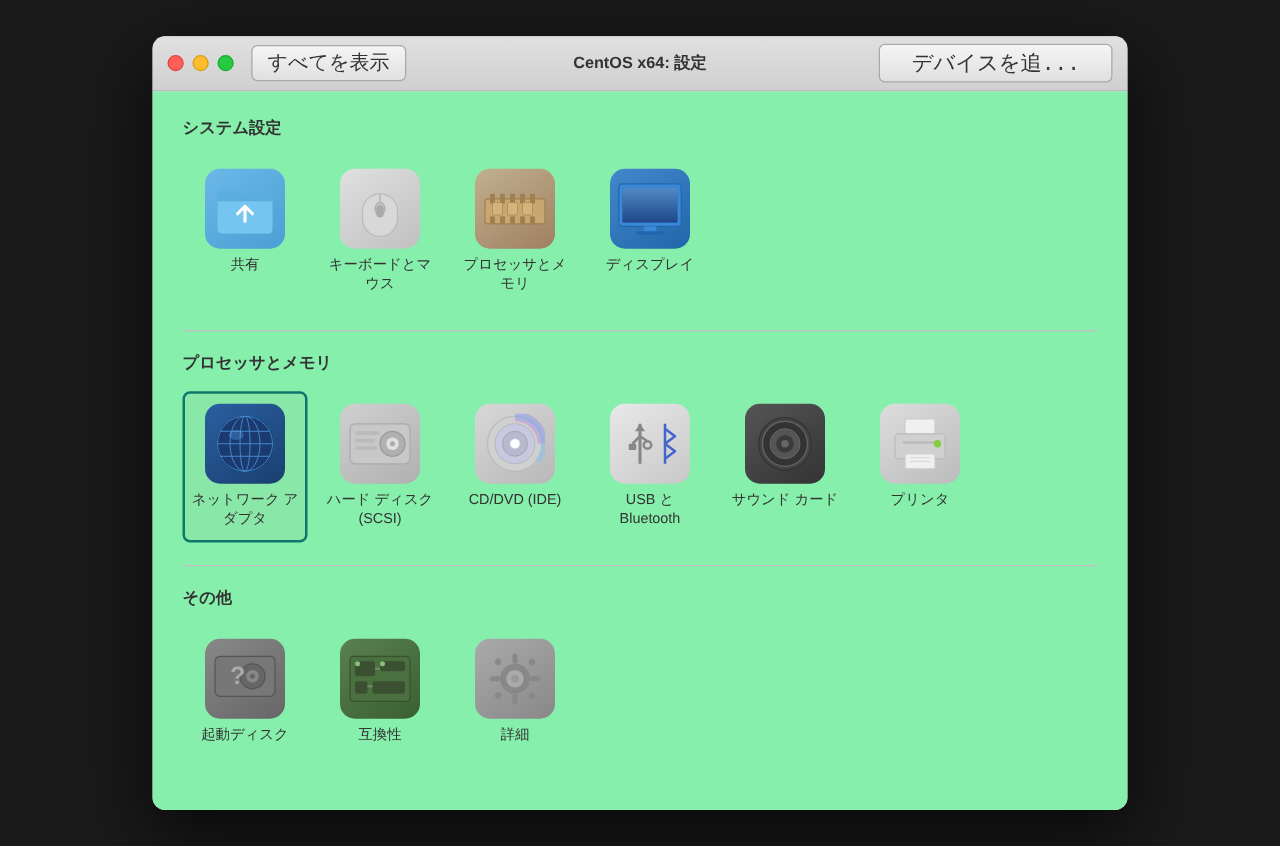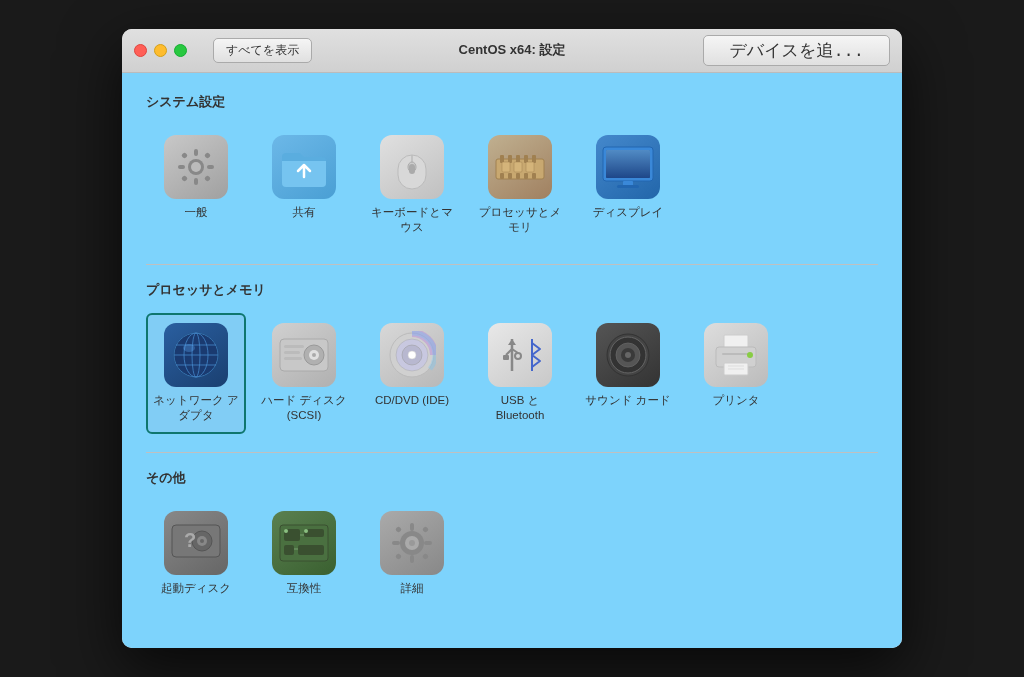--- a/index.html
+++ b/index.html
@@ -35,26 +35,26 @@
     .traffic-light {
       width: 13px;
       height: 13px;
       border-radius: 50%;
       cursor: pointer;
     }
     .tl-close { background: #ff5f57; border: 1px solid #e0443e; }
     .tl-minimize { background: #febc2e; border: 1px solid #d4a017; }
     .tl-maximize { background: #28c840; border: 1px solid #14ae31; }
     .titlebar-btn {
-      margin-left: 26px;
+      margin-left: 14px;
       background: linear-gradient(to bottom, #f5f5f5, #e0e0e0);
       border: 1px solid #aaa;
       border-radius: 5px;
       padding: 3px 12px;
-      font-size: 12px;
+      font-size: 16px;
       color: #333;
       cursor: pointer;
     }
     .titlebar-title {
       position: absolute;
       left: 50%;
       transform: translateX(-50%);
       font-size: 13px;
       font-weight: 600;
       color: #333;
@@ -65,21 +65,21 @@
       border: 1px solid #aaa;
       border-radius: 5px;
       padding: 3px 25px;
       font-size: 17px;
       color: #333;
       cursor: pointer;
       font-family: Liberation Mono, monospace;
     }
     .content {
       padding: 20px 24px 24px 24px;
-      background: #7dd3fc;
+      background: #86efac;
     }
     .section-title {
       font-size: 13px;
       font-weight: 700;
       color: #333;
       margin-bottom: 14px;
     }
     .icon-grid {
       display: flex;
       flex-wrap: wrap;
@@ -203,38 +203,20 @@
     </div>
     <button class="titlebar-btn">すべてを表示</button>
     <div class="titlebar-title">CentOS x64: 設定</div>
     <button class="titlebar-right">デバイスを追...</button>
   </div>
   <div class="content">
 
     <div class="section-title">システム設定</div>
     <div class="icon-grid">
 
-      <div class="icon-item">
-        <div class="icon-box icon-gear">
-          <svg width="44" height="44" viewBox="0 0 44 44">
-            <circle cx="22" cy="22" r="8" fill="#888"></circle>
-            <circle cx="22" cy="22" r="5" fill="#bbb"></circle>
-
-            <rect x="20" y="4" width="4" height="7" rx="2" fill="#888"></rect>
-            <rect x="20" y="33" width="4" height="7" rx="2" fill="#888"></rect>
-            <rect x="4" y="20" width="7" height="4" rx="2" fill="#888"></rect>
-            <rect x="33" y="20" width="7" height="4" rx="2" fill="#888"></rect>
-            <rect x="8" y="8" width="5" height="5" rx="2" fill="#888" transform="rotate(45 10.5 10.5)"></rect>
-            <rect x="31" y="8" width="5" height="5" rx="2" fill="#888" transform="rotate(45 33.5 10.5)"></rect>
-            <rect x="8" y="31" width="5" height="5" rx="2" fill="#888" transform="rotate(45 10.5 33.5)"></rect>
-            <rect x="31" y="31" width="5" height="5" rx="2" fill="#888" transform="rotate(45 33.5 33.5)"></rect>
-          </svg>
-        </div>
-        <span class="icon-label">一般</span>
-      </div>
 
       <div class="icon-item">
         <div class="icon-box icon-folder">
           <svg width="48" height="40" viewBox="0 0 48 40">
             <path d="M2 10 Q2 6 6 6 L20 6 L24 10 L42 10 Q46 10 46 14 L46 36 Q46 40 42 40 L6 40 Q2 40 2 36 Z" fill="#5aaddf"></path>
             <path d="M2 14 L46 14 L46 36 Q46 40 42 40 L6 40 Q2 40 2 36 Z" fill="#76c4f0"></path>
 
             <path d="M24 18 L24 30 M18 24 L24 18 L30 24" stroke="white" stroke-width="2.5" fill="none" stroke-linecap="round" stroke-linejoin="round"></path>
           </svg>
         </div>

